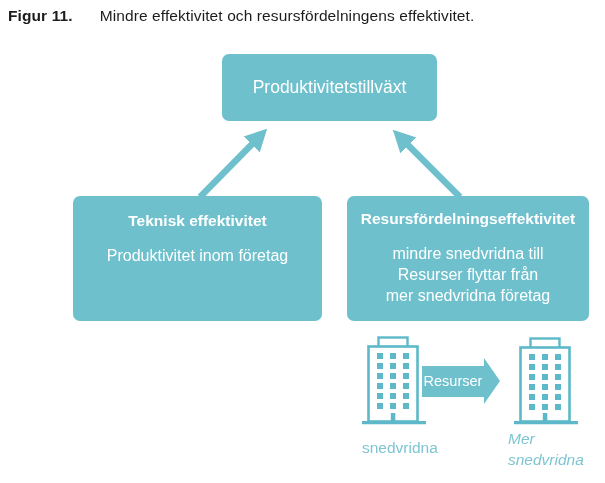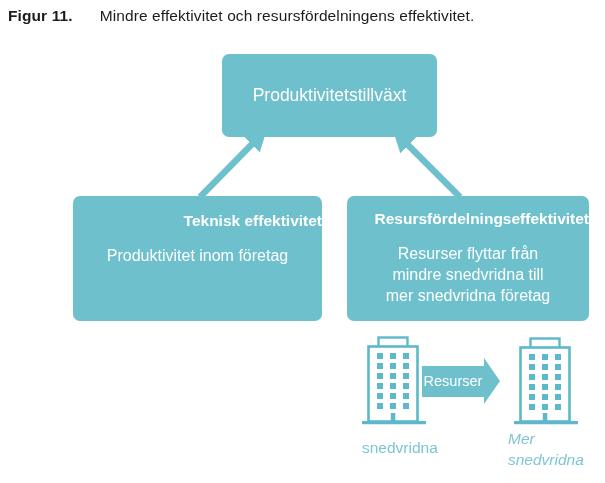--- a/index.html
+++ b/index.html
@@ -29,39 +29,38 @@
   .tealbox {
     position: absolute;
     background: #6ec0cd;
     border-radius: 7px;
     color: #ffffff;
     text-align: center;
     box-sizing: border-box;
   }
   .box-top {
     left: 222px; top: 54px;
-    width: 215px; height: 83px;
+    width: 215px; height: 67px;
     display: flex; align-items: center; justify-content: center;
     font-size: 17.5px;
   }
   .box-left {
     left: 73px; top: 196px;
     width: 249px; height: 125px;
     padding-top: 16px;
   }
   .box-right {
     left: 347px; top: 196px;
     width: 242px; height: 125px;
     padding-top: 14px;
   }
   .box-heading {
     font-weight: 700;
     font-size: 15.5px;
     margin-bottom: 15px;
-    text-align: right;
   }
   .box-body {
     font-size: 16px;
     line-height: 21px;
   }
   .connectors {
     position: absolute;
     left: 180px; top: 120px;
     width: 300px; height: 85px;
   }
@@ -107,22 +106,22 @@
   </svg>
 
   <div class="tealbox box-left">
     <div class="box-heading">Teknisk effektivitet</div>
     <div class="box-body">Produktivitet inom företag</div>
   </div>
 
   <div class="tealbox box-right">
     <div class="box-heading">Resursfördelningseffektivitet</div>
     <div class="box-body">
+      <div>mindre snedvridna till</div>
       <div>Resurser flyttar från</div>
-      <div>mindre snedvridna till</div>
       <div>mer snedvridna företag</div>
     </div>
   </div>
 
   <svg class="flow-graphic" viewBox="0 0 250 100" xmlns="http://www.w3.org/2000/svg">
 
     <g stroke="#5db9c9" fill="none">
       <rect x="28.5" y="5.5" width="29" height="11" stroke-width="2.4"></rect>
       <rect x="18.5" y="14.5" width="49" height="75" fill="#ffffff" stroke-width="2.6"></rect>
       <line x1="12" y1="90.7" x2="76" y2="90.7" stroke-width="3.2"></line>

